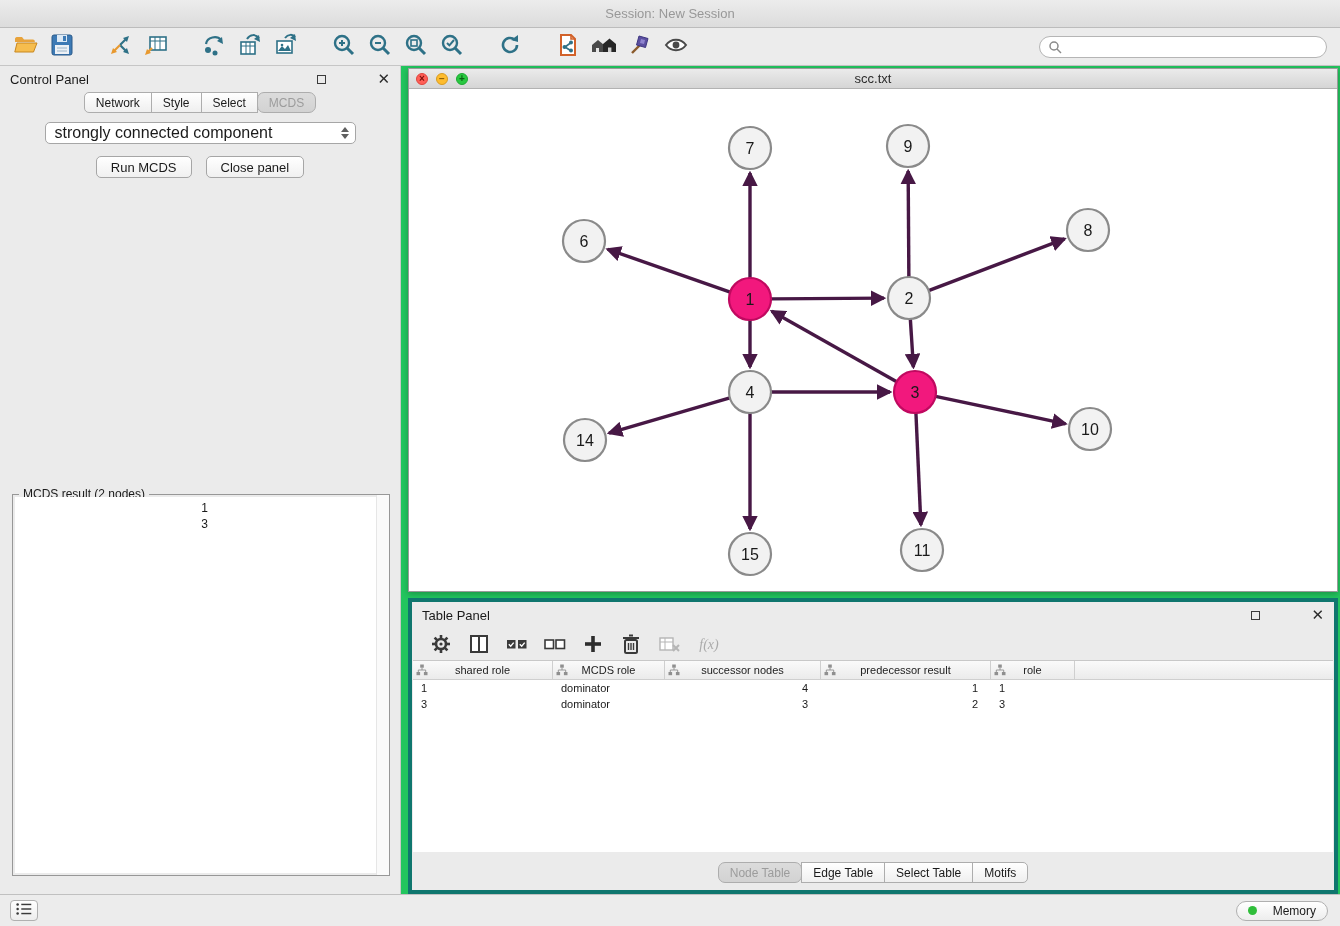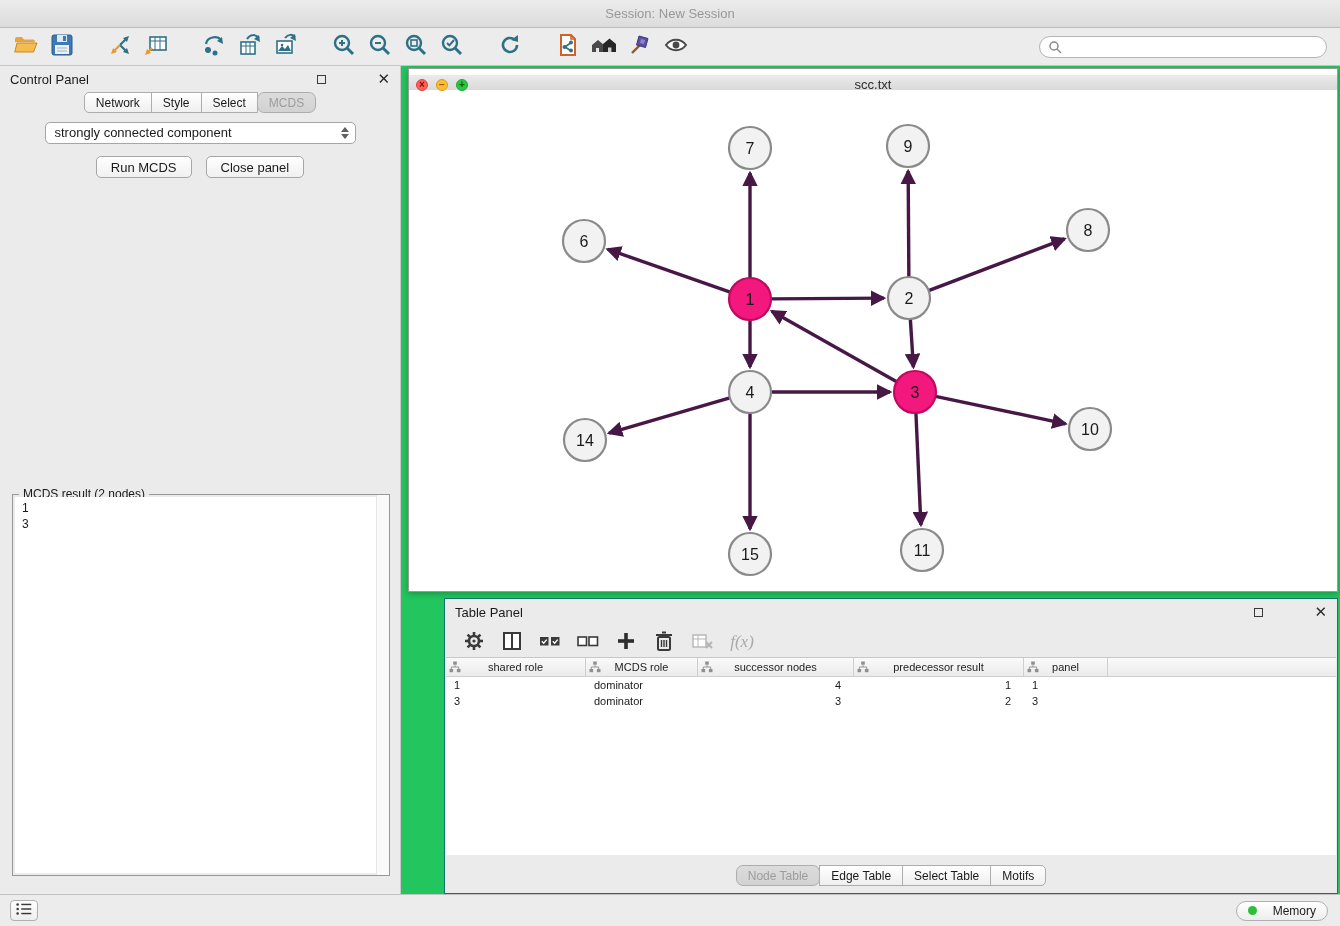--- a/index.html
+++ b/index.html
@@ -32,61 +32,61 @@
   .win-float{width:9px;height:9px;border:1px solid #3a3a3a;display:inline-block;margin-right:13px;}
   .win-close{font-size:15px;font-weight:bold;color:#2b2b2b;line-height:12px;}
   .seg{display:flex;justify-content:center;}
   .seg .tab{padding:2.5px 11px;font-size:12px;border:1px solid #adadad;margin-left:-1px;
     background:linear-gradient(#ffffff,#efefef);color:#1a1a1a;white-space:nowrap;}
   .seg .tab:first-child{border-radius:5px 0 0 5px;margin-left:0;}
   .seg .tab:last-child{border-radius:0 5px 5px 0;}
   .seg .tab.active{background:linear-gradient(#dcdcdc,#d2d2d2);color:#9c9c9c;border-radius:7px;}
   .cp-opt-label{text-align:center;margin-top:26px;font-size:13px;}
   .cp-select{position:relative;width:311px;height:22px;margin:9px auto 0;border:1px solid #a6a6a6;
-    border-radius:5px;background:#fff;font-size:13px;line-height:20px;padding:0 24px 0 9px;
+    border-radius:5px;background:#fff;font-size:16px;line-height:20px;padding:0 24px 0 9px;
     white-space:nowrap;overflow:hidden;}
   .select-stepper{position:absolute;right:6px;top:50%;transform:translateY(-50%);
     display:flex;flex-direction:column;gap:2px;}
   .select-stepper i{display:block;width:0;height:0;border-left:4px solid transparent;border-right:4px solid transparent;}
   .select-stepper .up{border-bottom:5px solid #5f5f5f;}
   .select-stepper .down{border-top:5px solid #5f5f5f;}
   .cp-buttons{display:flex;justify-content:center;gap:14px;margin-top:12px;}
   .btn{border:1px solid #a6a6a6;border-radius:5px;background:linear-gradient(#ffffff,#f0f0f0);
     padding:2.5px 14px;font-size:13px;color:#1a1a1a;}
-  .groupbox{position:absolute;left:12px;right:10px;top:428px;bottom:18px;border:1px solid #979797;}
+  .groupbox{position:absolute;left:12px;right:10px;top:428px;bottom:18px;border:1px solid #979797;text-align:center;}
   .groupbox-label{position:absolute;top:-8px;left:6px;background:#ebebeb;padding:0 4px;font-size:12px;}
   .result-area{position:absolute;top:2px;left:2px;right:2px;bottom:2px;background:#fff;}
   .result-vscroll{position:absolute;top:0;bottom:0;right:0;width:13px;background:#fafafa;border-left:1px solid #e6e6e6;}
   .result-item{font-size:12px;line-height:16px;padding-left:7px;}
   .result-area .result-item:first-child{padding-top:3px;}
 
   
   .network-window{position:absolute;left:408px;top:68px;right:2px;height:524px;background:#fff;
     border:1px solid #9a9a9a;box-shadow:0 2px 6px rgba(0,0,0,.25);}
   .nw-titlebar{position:relative;height:20px;background:linear-gradient(#ebebeb,#d5d5d5);
-    border-bottom:1px solid #b2b2b2;display:flex;align-items:center;margin-top:6px;}
+    border-bottom:1px solid #b2b2b2;display:flex;align-items:center;}
   .nw-title{position:absolute;left:0;right:0;text-align:center;font-size:13px;color:#2b2b2b;}
   .tlights{display:flex;gap:8px;padding-left:7px;z-index:1;}
   .tl{width:12px;height:12px;border-radius:50%;display:flex;align-items:center;justify-content:center;
     font-size:10px;font-weight:bold;line-height:1;}
   .tl-close{background:#ff5f57;border:1px solid #e0443e;color:#7b0f0a;}
   .tl-min{background:#febc2e;border:1px solid #d89c22;color:#8a5d05;}
   .tl-max{background:#28c840;border:1px solid #1da933;color:#0a5f14;}
   .tl-close::before{content:"×";}
   .tl-min::before{content:"−";}
   .tl-max::before{content:"+";}
   .nw-canvas{position:absolute;top:21px;left:0;right:0;bottom:0;background:#fff;overflow:hidden;}
 
   
   .table-panel{position:absolute;left:408px;right:2px;top:598px;bottom:32px;background:#ebebeb;
-    border:1px solid #0f766e;margin-left:36px;}
+    border:4px solid #0f766e;}
   .tp-toolbar{height:34px;display:flex;align-items:center;padding-left:14px;gap:8px;}
   .ticon{width:30px;height:26px;display:flex;align-items:center;justify-content:center;}
   .fx-label{font-family:"Liberation Serif","DejaVu Serif",serif;font-style:italic;
-    font-size:17px;color:#aaaaaa;padding-left:4px;}
+    font-size:14px;color:#aaaaaa;padding-left:4px;}
   .tp-table{position:absolute;top:58px;left:1px;right:1px;bottom:38px;background:#fff;
     border-top:1px solid #c8c8c8;overflow:hidden;}
   .tbl-header{display:flex;height:19px;border-bottom:1px solid #cfcfcf;}
   .th{position:relative;display:flex;align-items:center;justify-content:center;
     background:linear-gradient(#fafafa,#ebebeb);border-right:1px solid #cfcfcf;
     font-size:11px;color:#222;flex:none;}
   .th-filler{flex:1;border-right:none;}
   .th-icon{position:absolute;left:3px;top:3px;width:12px;height:12px;}
   .tr{display:flex;height:16px;font-size:11px;line-height:16px;}
   .td{flex:none;overflow:hidden;white-space:nowrap;border-right:1px solid transparent;
@@ -496,21 +496,21 @@
               </svg></span>
             <span class="th-label">predecessor result</span>
           </div>
           <div class="th" style="width: 84px;">
             <span class="th-icon"><svg width="12" height="12" viewBox="0 0 12 12">
                 <rect x="4.2" y="0.5" width="3.6" height="3.2" fill="#8f8f8f"></rect>
                 <rect x="0.5" y="8" width="3.6" height="3.2" fill="#8f8f8f"></rect>
                 <rect x="7.9" y="8" width="3.6" height="3.2" fill="#8f8f8f"></rect>
                 <path d="M6 3.7 V6 M2.3 8 V6 H9.7 V8" stroke="#8f8f8f" stroke-width="0.9" fill="none"></path>
               </svg></span>
-            <span class="th-label">panel</span>
+            <span class="th-label">role</span>
           </div>
           <div class="th th-filler"></div>
         </div>
       <div id="tbl-body">
           <div class="tr">
             <div class="td" style="width: 140px; text-align: left;">1</div>
             <div class="td" style="width: 112px; text-align: left;">dominator</div>
             <div class="td" style="width: 156px; text-align: right;">4</div>
             <div class="td" style="width: 170px; text-align: right;">1</div>
             <div class="td" style="width: 84px; text-align: left;">1</div>

